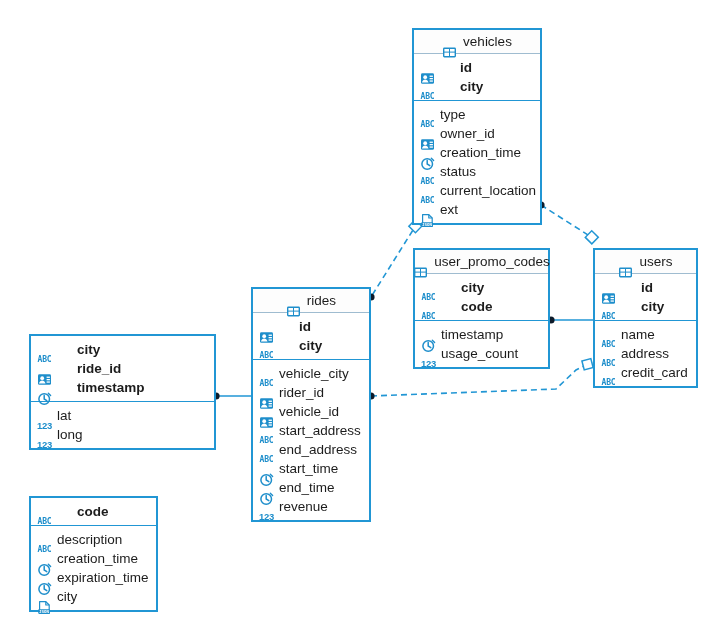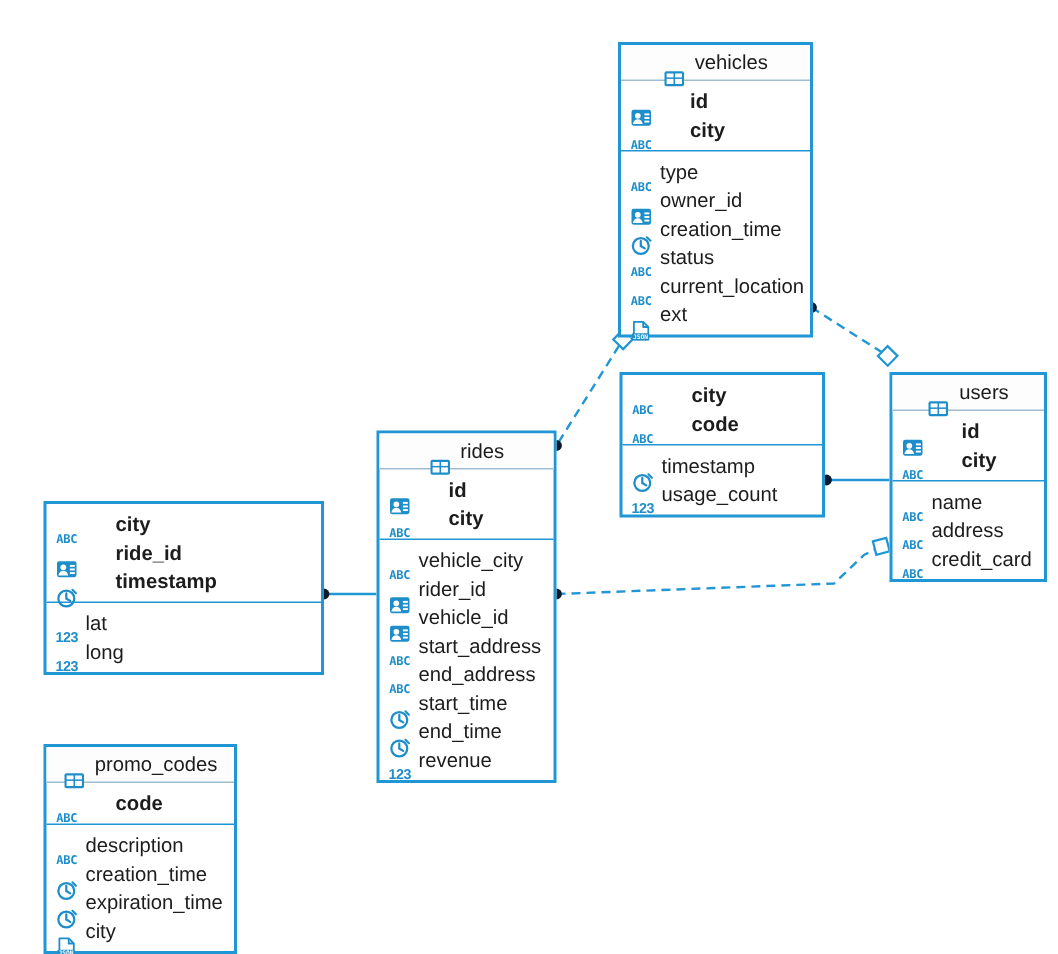--- a/index.html
+++ b/index.html
@@ -224,20 +224,32 @@
               <path d="M8.8 1.6v3.4h3.4" fill="none" stroke="#1e8ecb" stroke-width="1.2" stroke-linejoin="round"></path>
               <rect x="1.2" y="9.2" width="11.6" height="4.6" rx="0.8" fill="#1e8ecb"></rect>
               <text x="7" y="12.8" fill="#ffffff" font-size="4.2" font-family="DejaVu Sans Mono, monospace" text-anchor="middle" font-weight="bold">JSON</text>
             </svg>
           </span>
           <span class="col-name">ext</span>
         </div>
       </div>
     </div>
     <div class="table-box" style="left: 413px; top: 248px; width: 137px;">
+      <div class="table-header">
+        <span class="icon">
+          <svg width="15" height="15" viewBox="0 0 15 15">
+            <rect x="1" y="2.5" width="13" height="10" rx="1.4" fill="#1e8ecb"></rect>
+            <rect x="2.4" y="4" width="4.6" height="2.6" fill="#ffffff"></rect>
+            <rect x="8" y="4" width="4.6" height="2.6" fill="#ffffff"></rect>
+            <rect x="2.4" y="7.6" width="4.6" height="3.4" fill="#ffffff"></rect>
+            <rect x="8" y="7.6" width="4.6" height="3.4" fill="#ffffff"></rect>
+          </svg>
+        </span>
+        <span class="table-title">user_promo_codes</span>
+      </div>
       <div class="col-group keys">
         <div class="col-row key">
           <span class="icon">
             <span class="icon-abc">ABC</span>
           </span>
           <span class="col-name">city</span>
         </div>
         <div class="col-row key">
           <span class="icon">
             <span class="icon-abc">ABC</span>
@@ -467,32 +479,20 @@
         </div>
         <div class="col-row">
           <span class="icon">
             <span class="icon-123">123</span>
           </span>
           <span class="col-name">long</span>
         </div>
       </div>
     </div>
     <div class="table-box" style="left: 29px; top: 496px; width: 129px;">
-      <div class="table-header">
-        <span class="icon">
-          <svg width="15" height="15" viewBox="0 0 15 15">
-            <rect x="1" y="2.5" width="13" height="10" rx="1.4" fill="#1e8ecb"></rect>
-            <rect x="2.4" y="4" width="4.6" height="2.6" fill="#ffffff"></rect>
-            <rect x="8" y="4" width="4.6" height="2.6" fill="#ffffff"></rect>
-            <rect x="2.4" y="7.6" width="4.6" height="3.4" fill="#ffffff"></rect>
-            <rect x="8" y="7.6" width="4.6" height="3.4" fill="#ffffff"></rect>
-          </svg>
-        </span>
-        <span class="table-title">promo_codes</span>
-      </div>
       <div class="col-group keys">
         <div class="col-row key">
           <span class="icon">
             <span class="icon-abc">ABC</span>
           </span>
           <span class="col-name">code</span>
         </div>
       </div>
       <div class="col-group">
         <div class="col-row">

